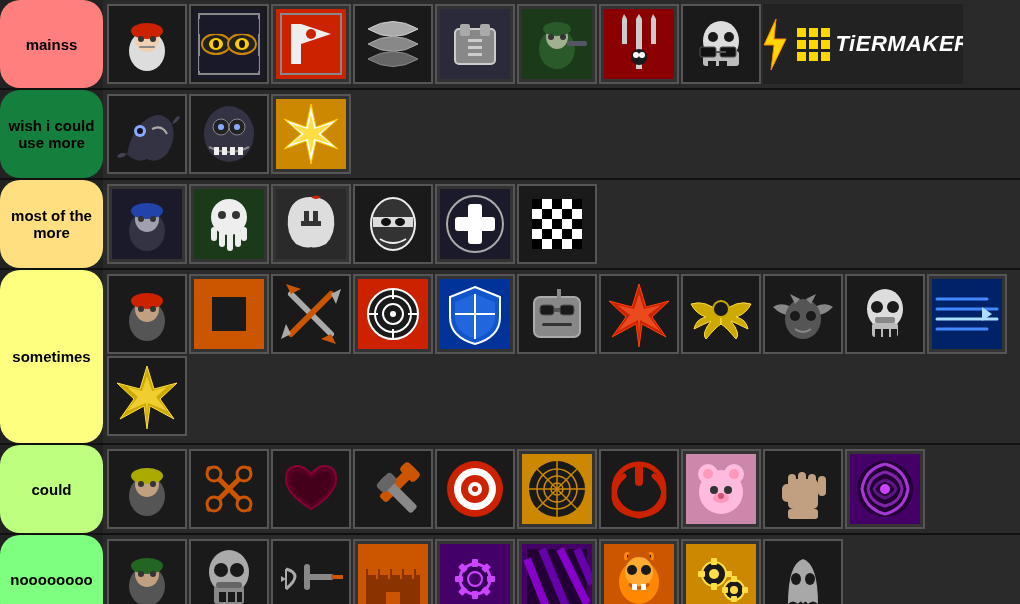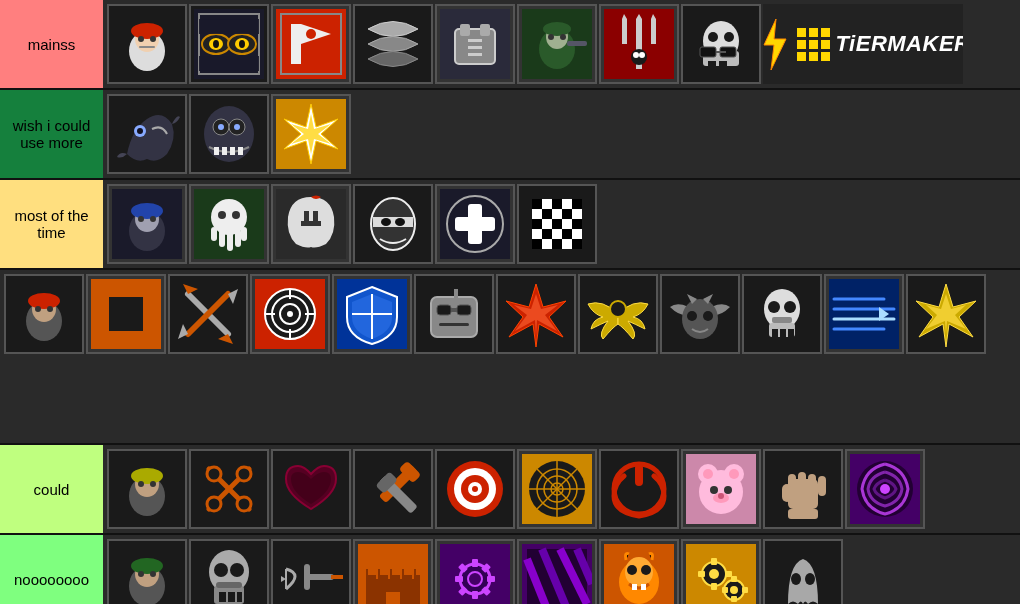--- a/index.html
+++ b/index.html
@@ -15,23 +15,24 @@
       min-height: 88px;
     }
     .tier-label {
       width: 103px;
       min-width: 103px;
       display: flex;
       align-items: center;
       justify-content: center;
       text-align: center;
       font-size: 15px;
-      font-weight: normal;
+      font-weight: bold;
       color: #000;
       word-break: break-word;
+      border-radius: 20px;
     }
     .tier-items {
       flex: 1;
       display: flex;
       flex-wrap: wrap;
       align-content: flex-start;
       background: #2a2a2a;
       padding: 4px;
       gap: 2px;
     }
@@ -233,21 +234,21 @@
         <svg class="icon-svg" viewBox="0 0 70 70">
           <rect width="70" height="70" fill="#cc8800"></rect>
           <polygon points="35,5 40,28 62,20 45,35 62,50 40,42 35,65 30,42 8,50 25,35 8,20 30,28" fill="#fff" stroke="#ffcc00" stroke-width="1"></polygon>
           <polygon points="35,15 38,30 55,25 42,35 55,45 38,40 35,55 32,40 15,45 28,35 15,25 32,30" fill="#ffdd44"></polygon>
         </svg>
       </div>
     </div>
   </div>
 
   <div class="tier-row">
-    <div class="tier-label tier-most">most of the time</div>
+    <div class="tier-label tier-most">most of the more</div>
     <div class="tier-items">
 
       <div class="tier-icon">
         <svg class="icon-svg" viewBox="0 0 70 70">
           <rect width="70" height="70" fill="#1a1a2a"></rect>
           <ellipse cx="35" cy="42" rx="18" ry="20" fill="#334"></ellipse>
           <ellipse cx="35" cy="30" rx="12" ry="13" fill="#a0a0b0"></ellipse>
           <ellipse cx="35" cy="22" rx="16" ry="8" fill="#2244aa"></ellipse>
           <rect x="20" y="22" width="5" height="3" fill="#2244aa"></rect>
           <circle cx="29" cy="30" r="3" fill="#333"></circle>
@@ -328,20 +329,21 @@
           <rect x="20" y="50" width="10" height="10" fill="white"></rect>
           <rect x="30" y="50" width="10" height="10" fill="black"></rect>
           <rect x="40" y="50" width="10" height="10" fill="white"></rect>
           <rect x="50" y="50" width="10" height="10" fill="black"></rect>
         </svg>
       </div>
     </div>
   </div>
 
   <div class="tier-row" style="min-height:175px;">
+    <div class="tier-label tier-sometimes">sometimes</div>
     <div class="tier-items">
 
       <div class="tier-icon icon-bg-dark">
         <svg class="icon-svg" viewBox="0 0 70 70">
           <rect width="70" height="70" fill="#1a1a1a"></rect>
           <ellipse cx="35" cy="42" rx="18" ry="20" fill="#555"></ellipse>
           <ellipse cx="35" cy="30" rx="12" ry="13" fill="#c0a080"></ellipse>
           <ellipse cx="35" cy="22" rx="16" ry="8" fill="#cc2200"></ellipse>
           <rect x="20" y="22" width="5" height="3" fill="#cc2200"></rect>
           <circle cx="29" cy="30" r="3" fill="#333"></circle>

